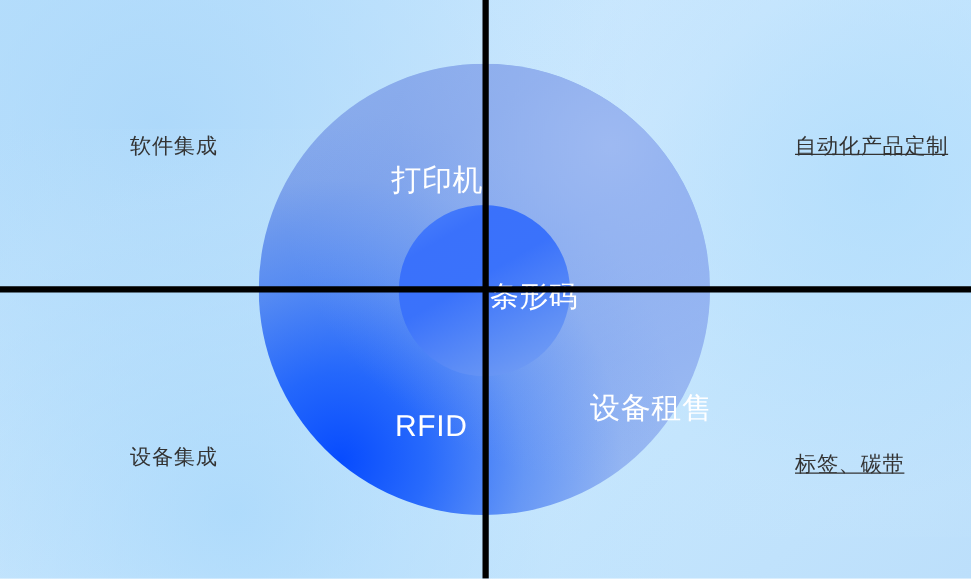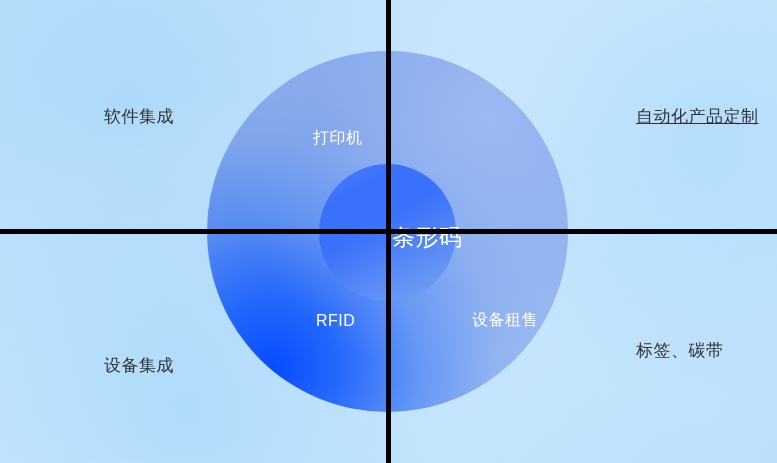--- a/index.html
+++ b/index.html
@@ -102,43 +102,43 @@
   
   .label {
     position: absolute;
     white-space: nowrap;
     letter-spacing: 0.5px;
     margin-left: 42px;
   }
   .label-inner-ring {
     z-index: 35;
     color: #ffffff;
-    font-size: 16px;
+    font-size: 24px;
   }
   .label-center {
     z-index: 36;
     color: #ffffff;
     font-size: 23px;
   }
   .label-outer {
     z-index: 35;
     color: #333333;
     font-size: 17px;
   }
 
   .pos-printer      { left: 271px; top: 128px; }
   .pos-scanner      { left: 430px; top: 128px; }
-  .pos-rfid         { left: 274px; top: 312px; }
+  .pos-rfid         { left: 274px; top: 328px; }
   .pos-rental       { left: 430px; top: 310px; }
   .pos-barcode      { left: 350px; top: 222px; }
 
   .pos-software     { left: 62px;  top: 105px; }
   .pos-automation   { left: 594px; top: 105px; text-decoration: underline; }
   .pos-equipment    { left: 62px;  top: 354px; }
-  .pos-labels       { left: 594px; top: 339px; }
+  .pos-labels       { left: 594px; top: 360px; text-decoration: underline; }
 </style>
 </head>
 <body>
 
 <div class="canvas">
 
   <div class="bg-tint-a"></div>
   <div class="bg-tint-b"></div>
   <div class="bg-tint-c"></div>
 

